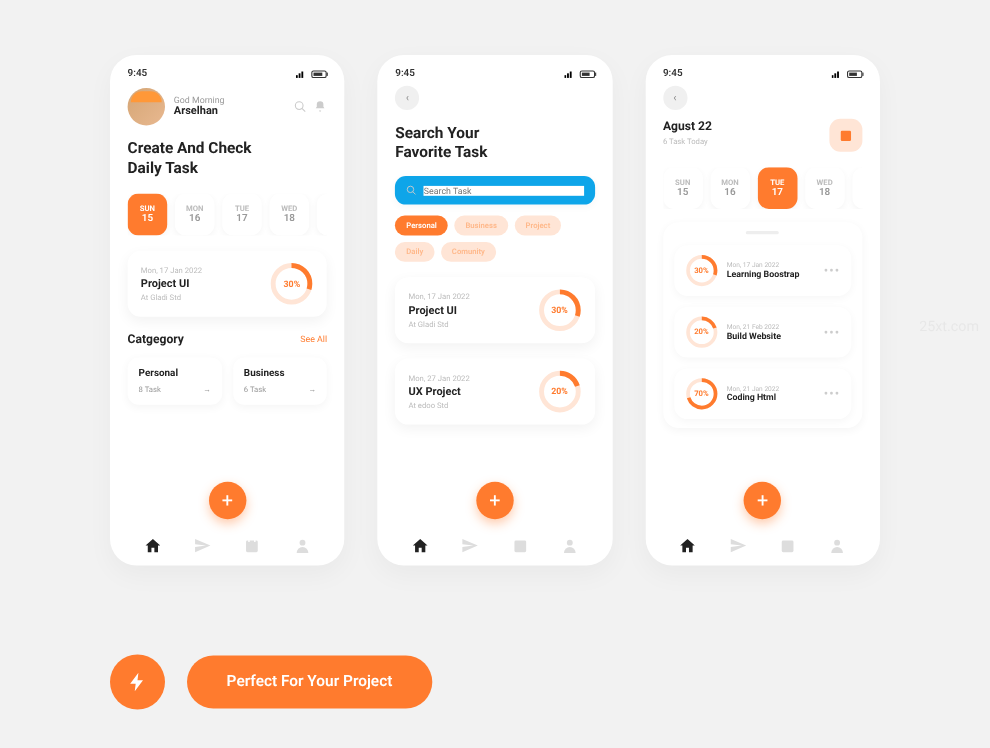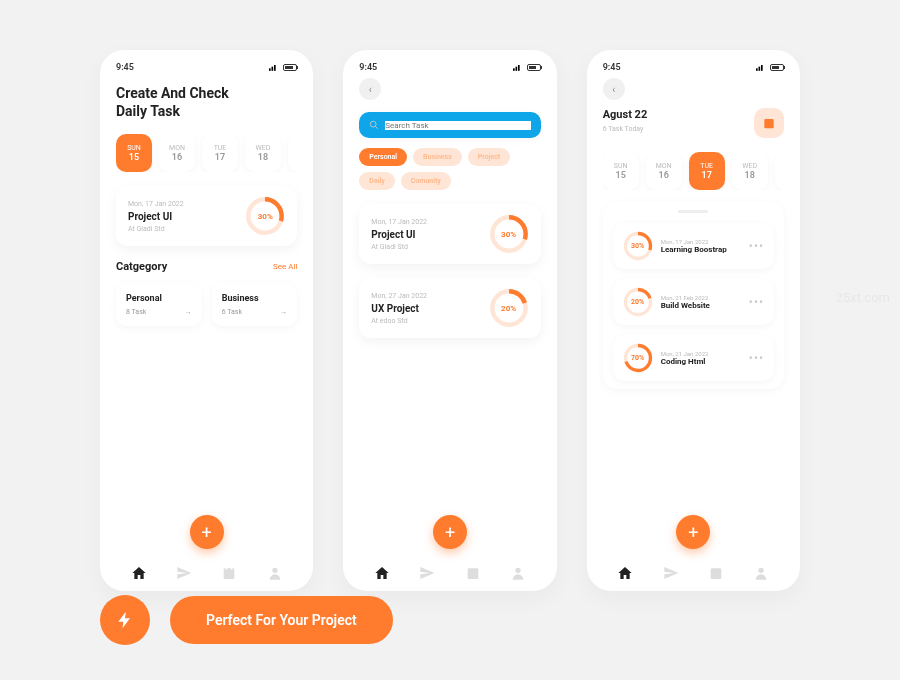--- a/index.html
+++ b/index.html
@@ -1,36 +1,36 @@
 <!DOCTYPE html>
 <html><head>
 <meta charset="utf-8">
 <style>
 *{box-sizing:border-box;margin:0;padding:0;font-family:-apple-system,BlinkMacSystemFont,Segoe UI,Roboto,Arial,sans-serif}
 body{width:900px;height:680px;background:#f2f2f2;position:relative;overflow:hidden}
 .phones{display:flex;gap:30px;padding:50px 100px 0 100px}
-.phone{width:230px;height:541px;background:#fff;border-radius:24px;padding:12px 16px;position:relative;box-shadow:0 8px 24px rgba(0,0,0,0.04);overflow:hidden}
+.phone{width:230px;height:464px;background:#fff;border-radius:24px;padding:12px 16px;position:relative;box-shadow:0 8px 24px rgba(0,0,0,0.04);overflow:hidden}
 .status{display:flex;justify-content:space-between;align-items:center;font-size:9px;font-weight:600;color:#333}
 .status-icons{display:flex;gap:4px;align-items:center}
 .signal{width:10px;height:7px}
 .batt{width:14px;height:7px;border:1px solid #333;border-radius:2px;position:relative}
 .batt:after{content:"";position:absolute;right:-2px;top:1px;width:1px;height:3px;background:#333}
 .batt-fill{position:absolute;left:1px;top:1px;bottom:1px;width:60%;background:#333}
 .back-btn{width:22px;height:22px;border-radius:50%;background:#f0f0f0;display:flex;align-items:center;justify-content:center;color:#888;font-size:10px;margin-top:6px}
 .hdr{display:flex;align-items:center;gap:8px;margin-top:8px}
 .avatar{width:34px;height:34px;border-radius:50%;background:linear-gradient(135deg,#d4a574,#e8b890);position:relative;overflow:hidden}
 .avatar:before{content:"";position:absolute;top:3px;left:3px;right:3px;height:10px;background:#ff9838;border-radius:10px 10px 0 0}
 .greet{font-size:8px;color:#999}
 .uname{font-size:10px;font-weight:700;color:#222}
 .hdr-icons{margin-left:auto;display:flex;gap:6px;color:#ccc}
 .h1{font-size:14px;font-weight:700;color:#222;margin-top:12px;line-height:1.3}
 .days{display:flex;gap:7px;margin-top:14px;overflow:hidden}
 .day{min-width:36px;height:38px;border-radius:10px;display:flex;flex-direction:column;align-items:center;justify-content:center;background:#fff;box-shadow:0 2px 6px rgba(0,0,0,0.04)}
 .day.active{background:#ff7b2e;color:#fff}
-.day-d{font-size:7px;font-weight:400;color:#bbb}
+.day-d{font-size:7px;font-weight:700;color:#bbb}
 .day-n{font-size:9px;font-weight:600;color:#999}
 .day.active .day-d,.day.active .day-n{color:#fff}
 .card{background:#fff;border-radius:12px;padding:10px 12px;margin-top:14px;box-shadow:0 4px 12px rgba(0,0,0,0.05);display:flex;align-items:center;justify-content:space-between}
 .card-l{display:flex;flex-direction:column;gap:3px}
 .card-date{font-size:7px;color:#bbb}
 .card-title{font-size:10px;font-weight:700;color:#222}
 .card-sub{font-size:7px;color:#bbb}
 .ring{width:40px;height:40px;position:relative}
 .ring svg{width:40px;height:40px;transform:rotate(-90deg)}
 .ring-txt{position:absolute;top:50%;left:50%;transform:translate(-50%,-50%);font-size:8px;font-weight:700;color:#ff7b2e}
@@ -81,20 +81,36 @@
       <svg class="signal" viewBox="0 0 12 8">
             <rect x="0" y="5" width="2" height="3"></rect>
             <rect x="3" y="3" width="2" height="5"></rect>
             <rect x="6" y="1" width="2" height="7"></rect>
           </svg>
       <div class="batt">
             <div class="batt-fill"></div>
           </div>
     </div>
   </div>
+  <div class="hdr">
+    <div class="avatar"></div>
+    <div>
+      <div class="greet">God Morning</div>
+      <div class="uname">Arselhan</div>
+    </div>
+    <div class="hdr-icons">
+      <svg width="12" height="12" viewBox="0 0 24 24" fill="none" stroke="#ccc" stroke-width="2">
+            <circle cx="10" cy="10" r="7"></circle>
+            <path d="M21 21l-6-6"></path>
+          </svg>
+      <svg width="12" height="12" viewBox="0 0 24 24" fill="#ccc">
+            <path d="M12 2a6 6 0 00-6 6v4l-2 3h16l-2-3V8a6 6 0 00-6-6zM10 19a2 2 0 004 0"></path>
+          </svg>
+    </div>
+  </div>
   <div class="h1" style="white-space:pre-line">Create And Check
 Daily Task</div>
   <div class="days" id="days1">
         <div class="day active">
           <div class="day-d">SUN</div>
           <div class="day-n">15</div>
         </div>
         <div class="day ">
           <div class="day-d">MON</div>
           <div class="day-n">16</div>
@@ -170,20 +186,22 @@
             <rect x="0" y="5" width="2" height="3"></rect>
             <rect x="3" y="3" width="2" height="5"></rect>
             <rect x="6" y="1" width="2" height="7"></rect>
           </svg>
           <div class="batt">
             <div class="batt-fill"></div>
           </div>
         </div>
   </div>
   <div class="back-btn">‹</div>
+  <div class="h1" style="white-space:pre-line">Search Your
+Favorite Task</div>
   <div class="search-box">
     <svg width="10" height="10" viewBox="0 0 24 24" fill="none" stroke="#ccc" stroke-width="2">
           <circle cx="10" cy="10" r="7"></circle>
           <path d="M21 21l-6-6"></path>
         </svg>
     <input placeholder="Search Task" style="">
   </div>
   <div class="chips" id="chips2">
         <div class="chip on">Personal</div>
         <div class="chip off">Business</div>

